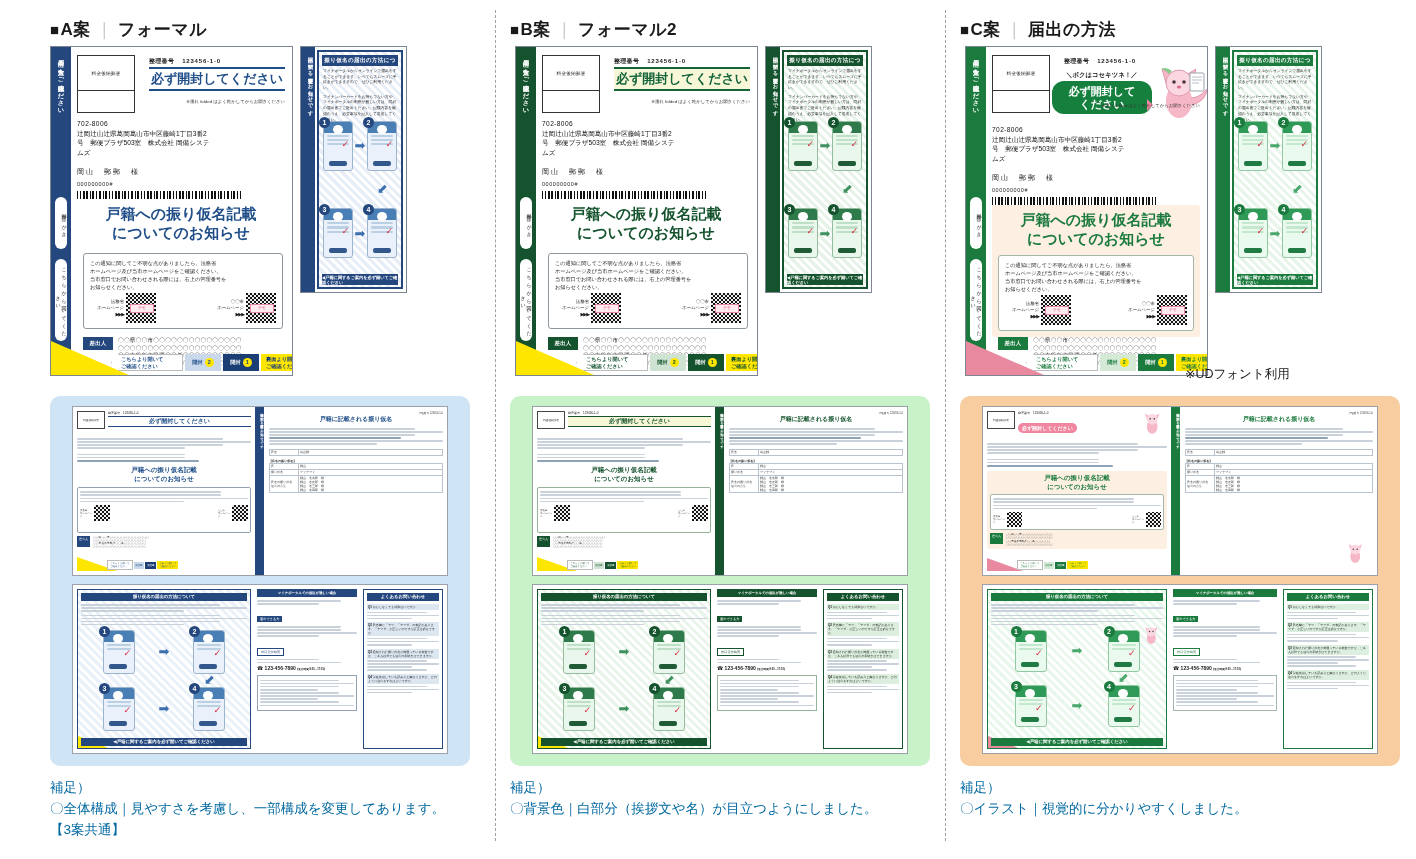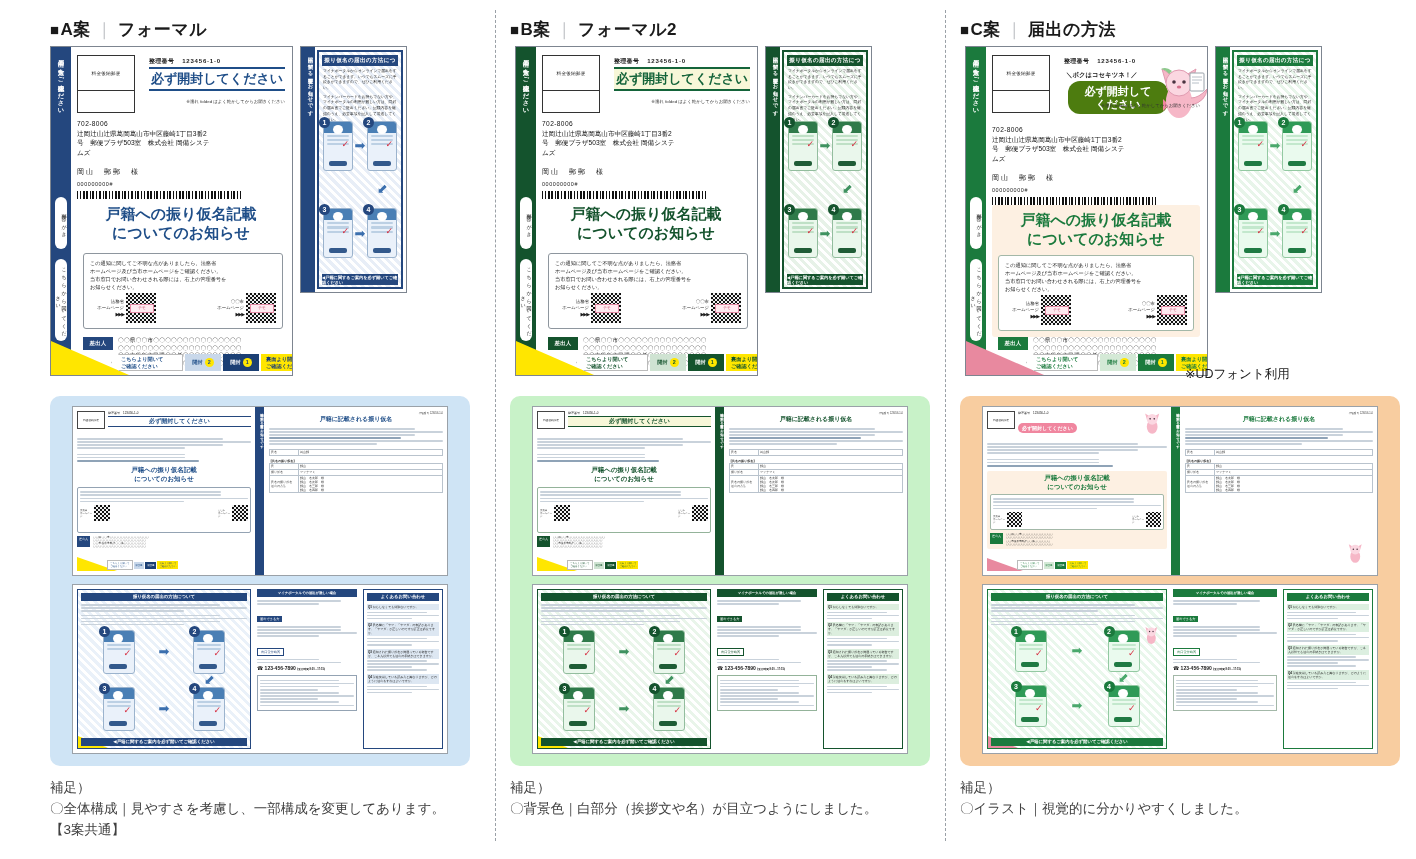--- a/index.html
+++ b/index.html
@@ -166,21 +166,21 @@
   .mini-head{color:#fff;font-size:4.4px;font-weight:700;text-align:center;line-height:8px;height:8px;}
   .mini-line{height:1.5px;border-radius:1px;margin:1.6px 0;background:#c9d2db;}
   .mini-line.sh{width:62%;}
   .mini-line.md{width:84%;}
   .mini-line.dk{background:#8fa3b7;}
   .mini-tbl{width:100%;border-collapse:collapse;}
   .mini-tbl td{border:.5px solid #b9c3cd;height:5px;font-size:3px;padding:0 1px;color:#333;}
   .vstrip-mini{position:absolute;top:0;bottom:0;width:9px;writing-mode:vertical-rl;
     color:#fff;font-size:3.4px;font-weight:700;padding-top:4px;box-sizing:border-box;}
 
-  .caption{position:absolute;left:10px;font-size:13.5px;line-height:1.55;color:#404040;white-space:pre-line;}
+  .caption{position:absolute;left:10px;font-size:13.5px;line-height:1.55;color:#0369a1;white-space:pre-line;}
   .udnote{position:absolute;font-size:12.5px;color:#1a1a1a;}
 </style>
 </head>
 <body>
 
 <div class="page">
 
   <div class="col-sep" style="left:495px;"></div>
   <div class="col-sep" style="left:945px;"></div>
 
@@ -1005,21 +1005,21 @@
 
         <div class="env-body">
           <div class="postmark-wrap">
               <div class="postmark">料金後納郵便</div>
             </div>
           <div class="mng-row">
             <span class="lbl">整理番号</span><span class="num">123456-1-0</span>
           </div>
 
           <div class="bokuline" style="left:74px;top:16px;color:#1a1a1a;">＼ボクはコセキツネ！／</div>
-          <div class="speech" style="left:76px;top:26px;width:86px;background:#4d7c0f;border-left-color:#f0869f;">
+          <div class="speech" style="left:60px;top:26px;width:86px;background:#15803d;border-left-color:#f0869f;">
             <div>必ず開封して</div>
             <div>ください</div>
           </div>
           <svg class="fox" style="left:160px;top:6px;" viewBox="0 0 58 62">
             <ellipse cx="27" cy="40" rx="13" ry="17" fill="#f6b7c7"></ellipse>
             <path d="M14 22 L10 8 L20 14 Z" fill="#f6b7c7" stroke="#e09ab0" stroke-width="1"></path>
             <path d="M40 22 L44 8 L34 14 Z" fill="#f6b7c7" stroke="#e09ab0" stroke-width="1"></path>
             <circle cx="27" cy="22" r="13" fill="#fbd7e1" stroke="#e09ab0" stroke-width="1"></circle>
             <circle cx="22" cy="21" r="1.8" fill="#4a3340"></circle>
               <circle cx="32" cy="21" r="1.8" fill="#4a3340"></circle>

